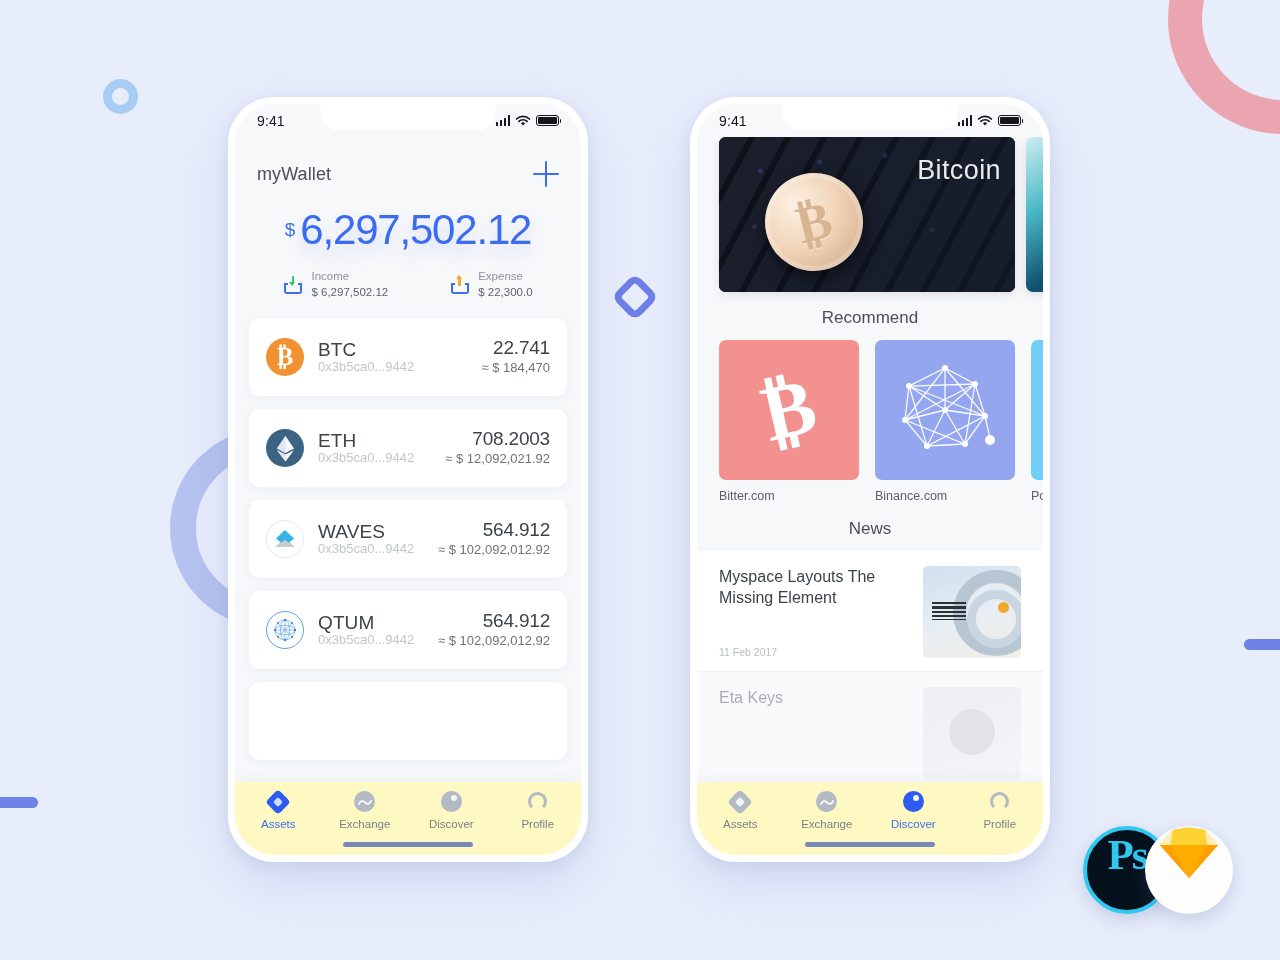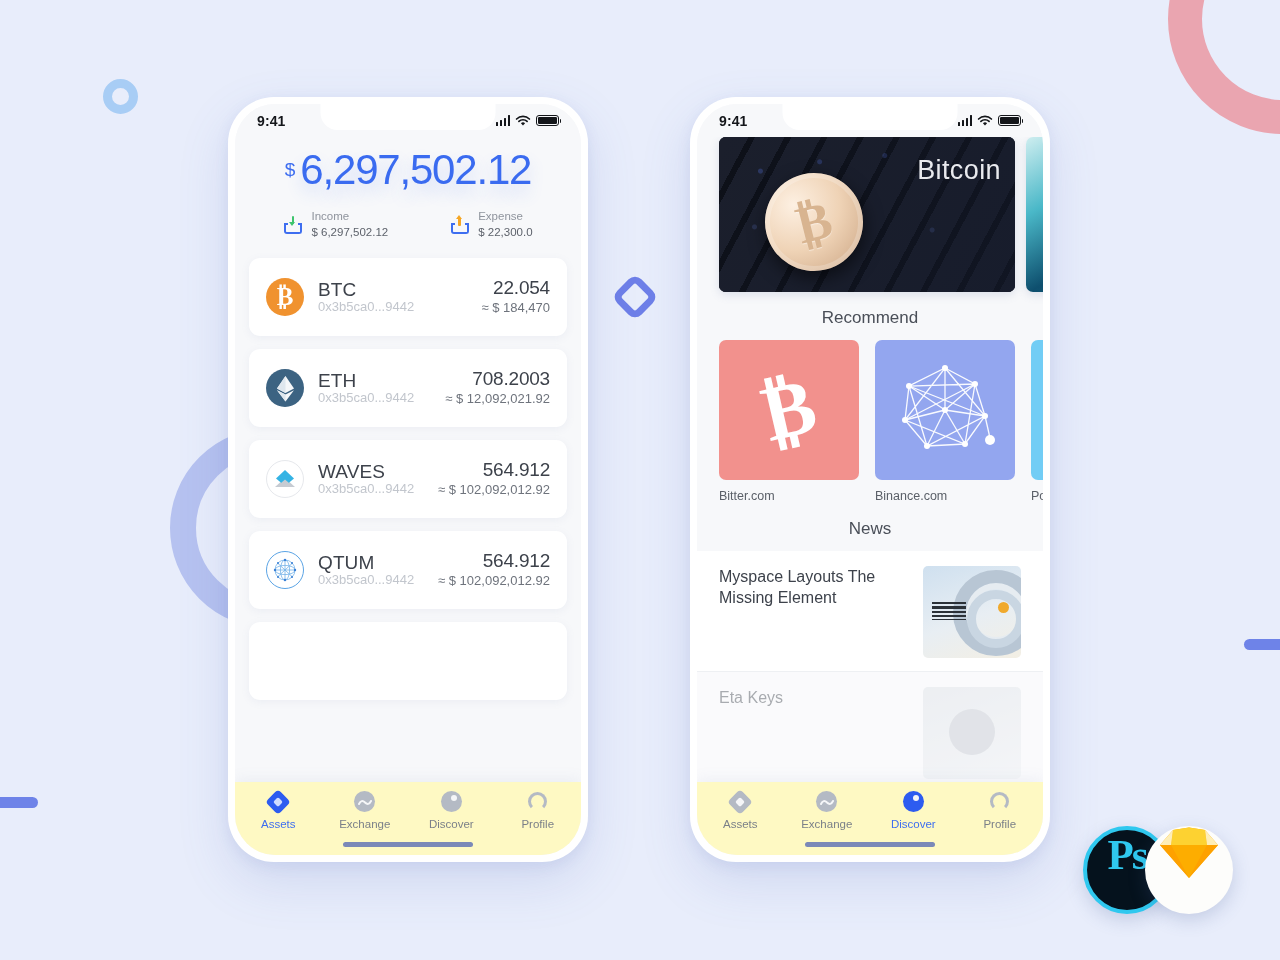--- a/index.html
+++ b/index.html
@@ -61,21 +61,21 @@
     border-bottom-left-radius:17px; border-bottom-right-radius:17px;
     z-index:30;
   }
 
   
   .statusbar {
     height:33px; flex:0 0 33px; position:relative; z-index:20;
     display:flex; align-items:center; justify-content:space-between;
     padding:0 22px; background:#f7f8fa;
   }
-  .status-time { font-size:14px; font-weight:bold; color:#14161a; letter-spacing:.1px; }
+  .status-time { font-size:14px; font-weight:normal; color:#14161a; letter-spacing:.1px; }
   .status-icons { display:flex; align-items:center; gap:5px; }
   .sig { display:flex; align-items:flex-end; gap:1.5px; height:11px; }
   .sig i { display:block; width:2.5px; background:#14161a; border-radius:.5px; }
   .sig i:nth-child(1){height:4px}.sig i:nth-child(2){height:6px}
   .sig i:nth-child(3){height:8px}.sig i:nth-child(4){height:11px}
   .batt {
     width:23px; height:11px; border:1.3px solid #14161a;
     border-radius:3px; position:relative; padding:1.3px;
   }
   .batt::after{
@@ -301,20 +301,24 @@
           <path d="M8 10.6 L5.9 8.3 A3.1 3.1 0 0 1 10.1 8.3 Z" fill="#14161a"></path>
           <path d="M3.9 6.4 A5.9 5.9 0 0 1 12.1 6.4" stroke="#14161a" stroke-width="1.7" fill="none" stroke-linecap="round"></path>
           <path d="M1.6 4.0 A9.2 9.2 0 0 1 14.4 4.0" stroke="#14161a" stroke-width="1.7" fill="none" stroke-linecap="round"></path>
         </svg>
         <div class="batt">
             <span></span>
           </div>
       </div>
     </div>
 
+    <div class="app-header">
+      <div class="app-title">myWallet</div>
+      <div class="plus-btn"></div>
+    </div>
 
     <div class="balance-wrap">
       <div class="balance-row">
         <div class="bal-cur">$</div>
         <div class="bal-amt">6,297,502.12</div>
       </div>
       <div class="io-row">
         <div class="io-item">
           <div class="tray income">
             <div class="arrow"></div>
@@ -344,21 +348,21 @@
 
       <div class="asset-card">
         <div class="coin-ico ico-btc">
             <span>₿</span>
           </div>
         <div class="coin-name-wrap">
           <div class="coin-sym">BTC</div>
           <div class="coin-addr">0x3b5ca0...9442</div>
         </div>
         <div class="coin-vals">
-          <div class="coin-amt">22.054</div>
+          <div class="coin-amt">22.741</div>
           <div class="coin-fiat">≈ $ 184,470</div>
         </div>
       </div>
 
       <div class="asset-card">
         <div class="coin-ico ico-eth">
           <svg width="19" height="27" viewBox="0 0 19 27">
             <polygon points="9.5,1 18,13.5 9.5,18 1,13.5" fill="#fff" opacity=".95"></polygon>
             <polygon points="9.5,1 9.5,18 1,13.5" fill="#dfe7ee"></polygon>
             <polygon points="9.5,19.6 18,15.2 9.5,26.4 1,15.2" fill="#fff" opacity=".95"></polygon>
@@ -553,20 +557,21 @@
           <div class="rec-tile tile-polo"></div>
           <div class="rec-label">Poloniex</div>
         </div>
       </div>
 
       <div class="section-title">News</div>
 
       <div class="news-card">
         <div class="news-txt">
           <div class="news-title">Myspace Layouts The Missing Element</div>
+          <div class="news-date">11 Feb 2017</div>
         </div>
         <div class="news-thumb">
           <div class="srv-ring"></div>
             <div class="srv-ring2"></div>
             <div class="srv-dot"></div>
           <div class="ibm-mark"></div>
         </div>
       </div>
 
       <div class="news-card faded">

